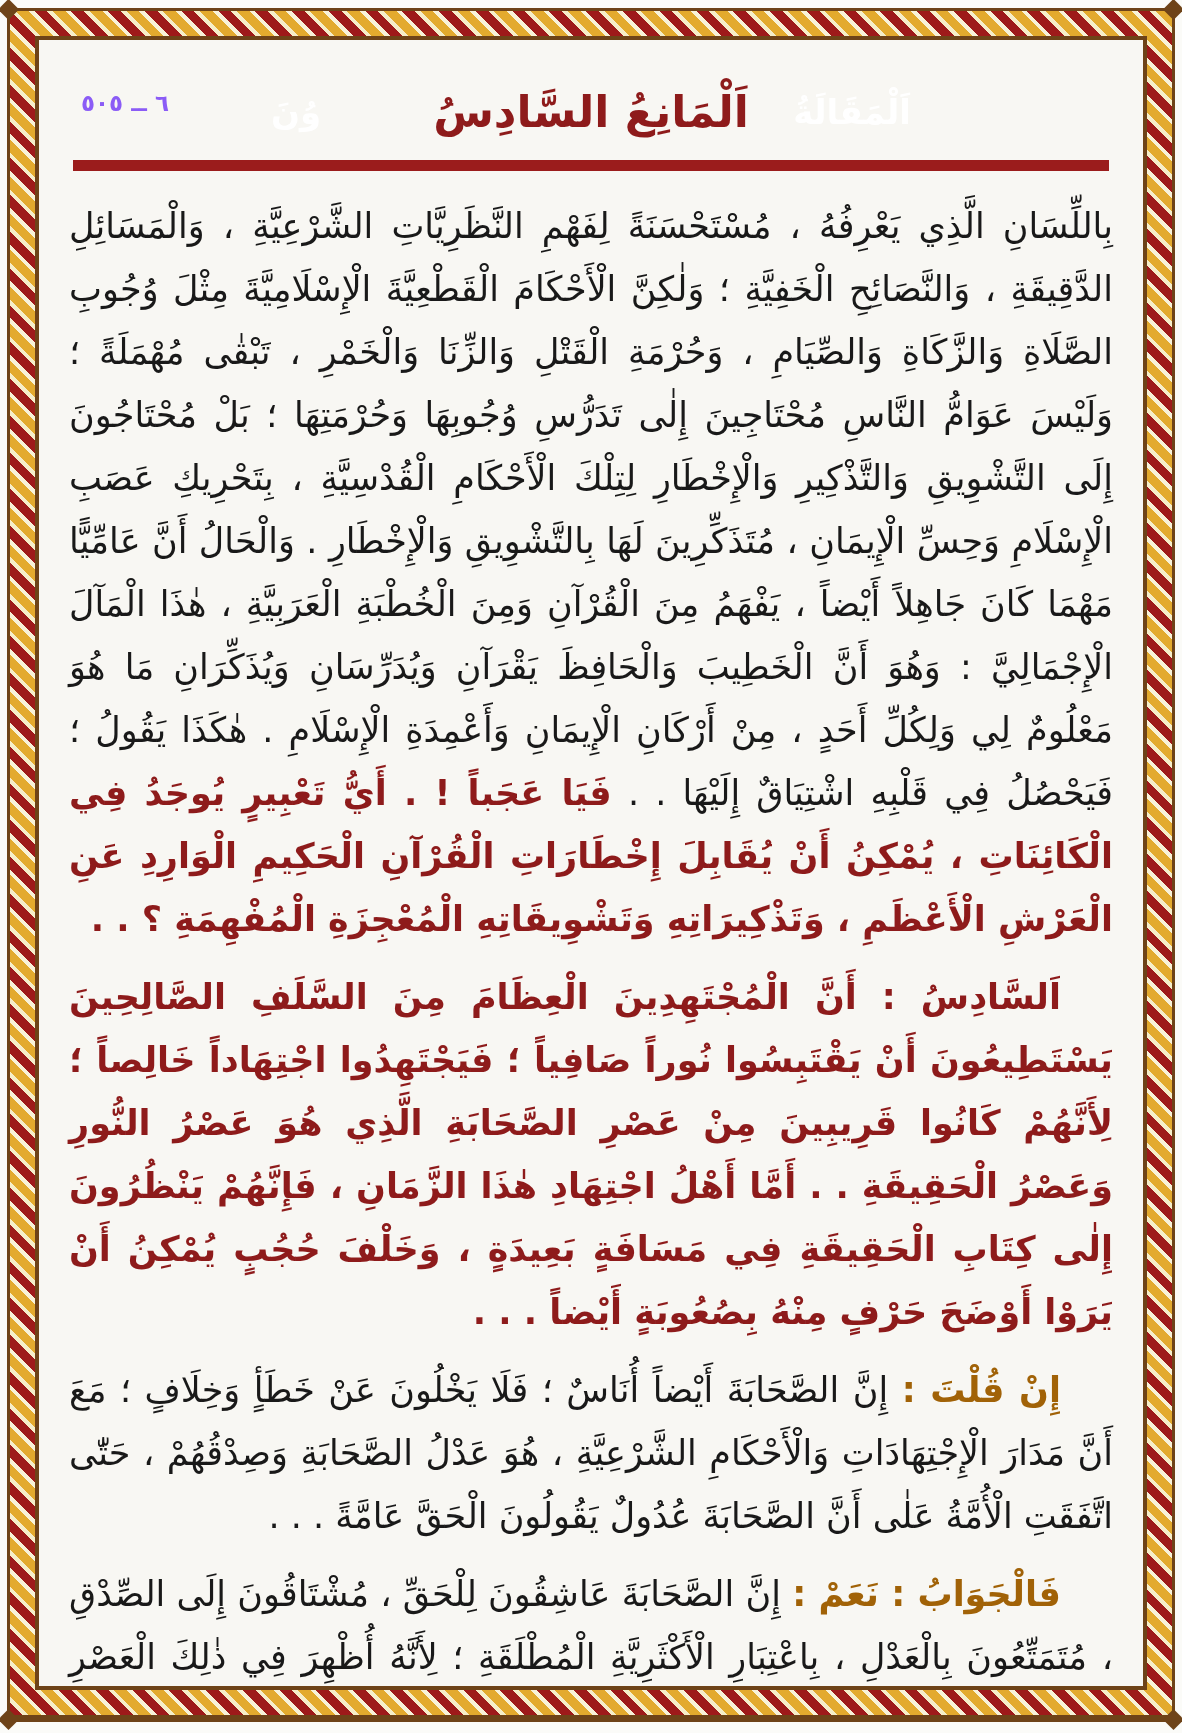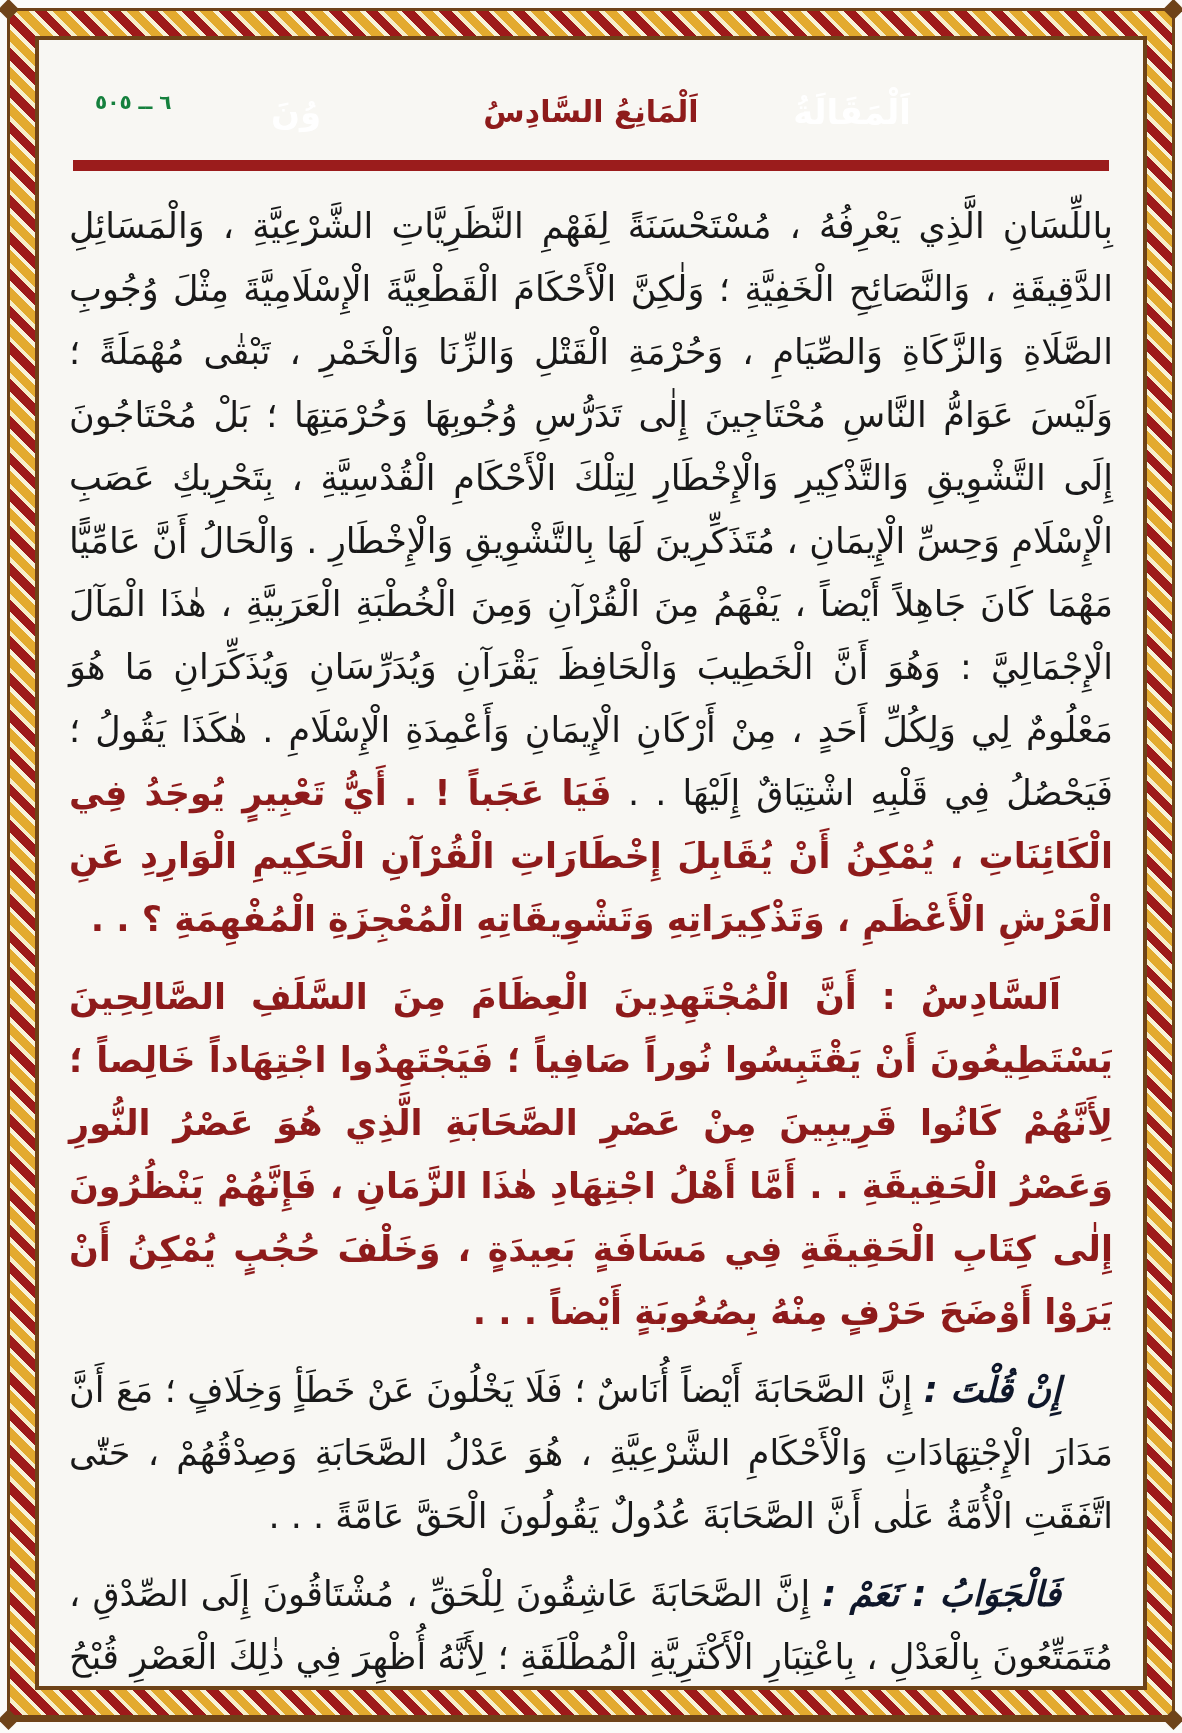--- a/index.html
+++ b/index.html
@@ -53,46 +53,45 @@
   
   .header {
     position: relative;
     height: 78px;
     margin-top: 14px;
   }
   .page-number {
     position: absolute;
     left: 12px;
     top: 14px;
-    font-size: 20px;
+    font-size: 23px;
     font-weight: bold;
-    color: #15803d;
+    color: #8b5cf6;
     letter-spacing: 2px;
-    margin-left: 14px;
   }
   .ghost-title {
     position: absolute;
     left: 50%;
     top: 16px;
     transform: translateX(-50%);
     width: 640px;
     display: flex;
     justify-content: space-between;
     direction: rtl;
     color: #ffffff;
     font-size: 34px;
     font-weight: bold;
     z-index: 1;
     user-select: none;
   }
   .main-title {
     position: relative;
     z-index: 2;
     text-align: center;
-    font-size: 30px;
+    font-size: 44px;
     font-weight: bold;
     color: #8e1b1b;
     line-height: 72px;
   }
 
   .double-rule {
     height: 5px;
     margin: 6px 4px 24px 4px;
     border-top: 4px solid #9b1c1c;
     border-bottom: 7px solid #9b1c1c;
@@ -102,21 +101,21 @@
   .body-text {
     direction: rtl;
     text-align: justify;
     font-size: 35px;
     line-height: 63px;
     color: #191919;
   }
   .body-text p { margin: 0 0 15px 0; }
   .body-text p.indent { text-indent: 52px; }
   .red  { color: #8e1b1b; font-weight: bold; }
-  .lead { color: #0f172a; font-weight: bold; font-style: italic; }
+  .lead { color: #a16207; font-weight: bold; }
 </style>
 </head>
 <body>
 
 <div class="page">
   <div class="frame">
     <div class="corner tl"></div>
     <div class="corner tr"></div>
     <div class="corner bl"></div>
     <div class="corner br"></div>

